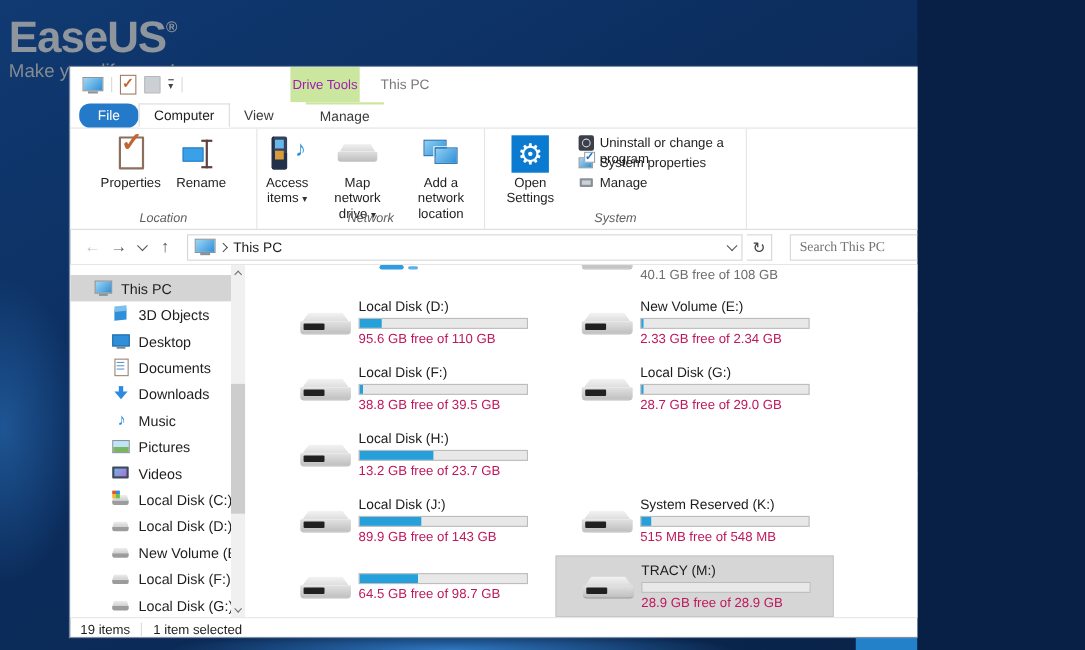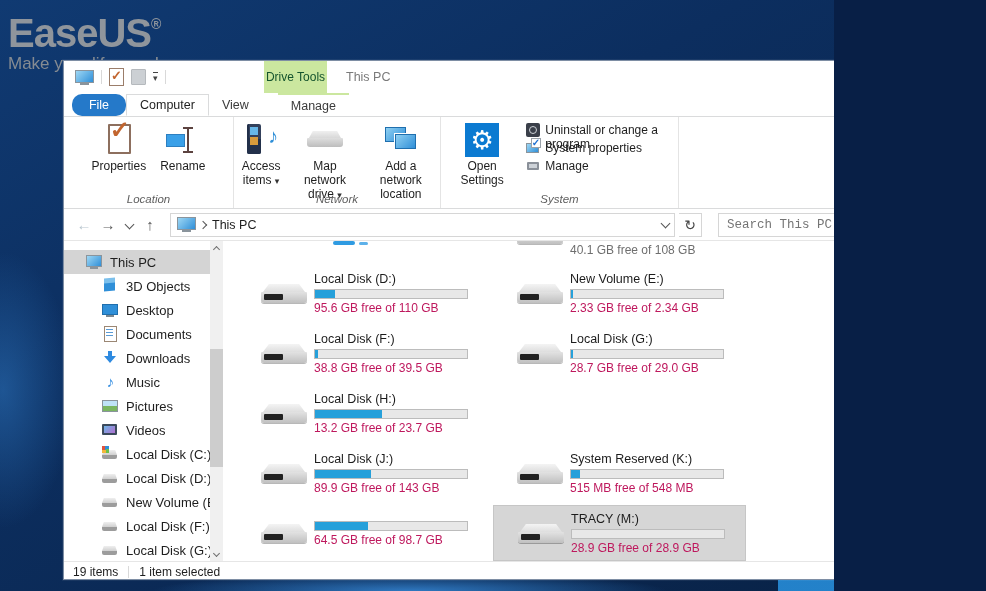--- a/index.html
+++ b/index.html
@@ -28,21 +28,21 @@
   .titlebar{position:relative;height:32px;background:#fff;display:flex;align-items:center;}
   .qat{display:flex;align-items:center;gap:7px;padding-left:10px;}
   .qat .vsep{width:1px;height:14px;background:#d9d9d9;}
   .mini-pc{position:relative;width:20px;height:15px;}
   .mini-pc::before{content:"";position:absolute;left:1px;top:0;width:17px;height:11px;border:1px solid #8a949c;background:linear-gradient(135deg,#9ed7f4,#2f8fd8);}
   .mini-pc::after{content:"";position:absolute;left:6px;bottom:0;width:9px;height:2px;background:#8a949c;}
   .mini-prop{position:relative;width:13px;height:16px;background:#fff;border:1px solid #9b7d6a;}
   .mini-prop::after{content:"\2713";position:absolute;left:1px;top:-1px;color:#c2652f;font-size:13px;font-weight:bold;}
   .mini-folder{width:13px;height:14px;background:#ccd0d4;border:1px solid #b5b9bd;border-radius:1px;}
   .qat-caret{font-size:9px;color:#444;border-top:1px solid #444;line-height:8px;padding-top:1px;}
-  .ctx-tab{position:absolute;left:200px;top:0;width:63px;height:32px;background:#cbe79f;color:#14532d;
+  .ctx-tab{position:absolute;left:200px;top:0;width:63px;height:32px;background:#cbe79f;color:#a21caf;
     font-size:12px;display:flex;align-items:center;justify-content:center;}
   .win-title{position:absolute;left:282px;top:0;height:32px;display:flex;align-items:center;font-size:12.5px;color:#7a7a7a;}
   .win-controls{position:absolute;right:0;top:0;height:30px;display:flex;}
   .wc{width:34px;height:30px;display:flex;align-items:center;justify-content:center;color:#444;}
   .wc .min-glyph{width:10px;height:1px;background:#444;}
   .wc .max-glyph{width:9px;height:9px;border:1px solid #444;}
   .wc.close{font-size:15px;}
   
   .tabrow{position:relative;height:23px;background:#fff;border-bottom:1px solid #dadbdc;display:flex;align-items:flex-end;}
   .tab{height:22px;box-sizing:border-box;display:flex;align-items:center;justify-content:center;font-size:12.5px;color:#3b3b3b;padding:0 13px;}
@@ -108,21 +108,21 @@
   .navbtn.disabled{color:#b9c6cf;}
   .navbtn.small{width:14px;}
   .addressbox{flex:1;height:24px;border:1px solid #d6d6d6;display:flex;align-items:center;margin-left:6px;box-sizing:border-box;}
   .addressbox .abx-icon{margin:0 4px 0 5px;}
   .addr-crumb{font-size:12.5px;color:#1e1e1e;margin-left:6px;}
   .abx-spacer{flex:1;}
   .abx-dd{width:18px;height:100%;display:flex;align-items:center;justify-content:center;}
   .abx-refresh{width:23px;height:24px;border:1px solid #d6d6d6;border-left:none;display:flex;align-items:center;justify-content:center;
     font-size:14px;color:#444;box-sizing:border-box;}
   .searchbox{width:200px;height:24px;border:1px solid #d6d6d6;margin-left:12px;display:flex;align-items:center;box-sizing:border-box;}
-  .searchbox input{flex:1;border:none;outline:none;font-size:12.5px;color:#a16207;padding:0 0 0 8px;font-family:Liberation Mono, monospace;background:transparent;}
+  .searchbox input{flex:1;border:none;outline:none;font-size:12.5px;color:#a16207;padding:0 0 0 8px;font-family:Liberation Serif, serif;background:transparent;}
   .searchbox input::placeholder{color:#747474;opacity:1;}
   .search-glyph{position:relative;width:16px;height:16px;margin-right:6px;}
   .search-glyph::before{content:"";position:absolute;left:2px;top:2px;width:8px;height:8px;border:1.5px solid #666;border-radius:50%;}
   .search-glyph::after{content:"";position:absolute;left:11px;top:11px;width:5px;height:1.5px;background:#666;transform:rotate(45deg);}
   
   .content{height:320px;display:flex;position:relative;}
   .sidebar{width:146px;background:#fff;padding-top:9px;box-sizing:border-box;}
   .side-item{height:24px;display:flex;align-items:center;font-size:13px;color:#1e1e1e;padding-left:38px;white-space:nowrap;}
   .side-item.root{padding-left:22px;}
   .side-item.selected{background:#d4d4d4;}
@@ -144,21 +144,21 @@
   .si.hdd16::before{content:"";position:absolute;left:0;top:4px;width:15px;height:5px;background:linear-gradient(180deg,#efefef,#cfcfcf);clip-path:polygon(12% 0,88% 0,100% 100%,0 100%);}
   .si.hdd16::after{content:"";position:absolute;left:0;top:9px;width:15px;height:4px;background:#9c9c9c;border-radius:0 0 2px 2px;}
   .si.hddwin .flag{position:absolute;left:0;top:0;width:7px;height:7px;
     background:conic-gradient(#2f8fd8 0 25%,#6cc04a 0 50%,#f3b73a 0 75%,#e0533a 0);}
   .sscroll{width:13px;background:#f0f0f0;position:relative;}
   .sscroll .arrow{position:absolute;left:0;width:13px;height:14px;display:flex;align-items:center;justify-content:center;}
   .sscroll .arrow .chev{width:4px;height:4px;border-color:#6f6f6f;}
   .sthumb{position:absolute;left:0;width:13px;background:#cdcdcd;}
   
   .files{flex:1;position:relative;background:#fff;overflow:hidden;}
-  .rowwrap{position:absolute;left:14px;top:0;}
+  .rowwrap{position:absolute;left:26px;top:0;}
   .trow{display:flex;gap:3px;margin-bottom:4px;}
   .tile{position:relative;width:253px;height:56px;box-sizing:border-box;display:flex;align-items:center;}
   .tile.selected{background:#d6d6d6;border:1px solid #c6c6c6;}
   .hdd{position:relative;width:46px;height:30px;flex:0 0 46px;margin-left:24px;}
   .hdd::before{content:"";position:absolute;left:2px;top:6px;width:42px;height:8px;background:linear-gradient(180deg,#f4f4f4,#dedede);clip-path:polygon(14% 0,86% 0,100% 100%,0 100%);}
   .hdd::after{content:"";position:absolute;left:0;top:14px;width:46px;height:11px;background:linear-gradient(180deg,#e2e2e2,#c0c0c0);border-radius:1px 1px 3px 3px;box-shadow:0 1px 0 rgba(0,0,0,.28);}
   .hdd .slot{position:absolute;z-index:1;left:3px;top:16px;width:19px;height:6px;background:#212121;border-radius:1px;}
   .tinfo{margin-left:7px;width:160px;}
   .tname{font-size:12.5px;color:#1c1c1c;line-height:15px;}
   .tbar{width:154px;height:10px;background:#e8e8e8;border:1px solid #bcbcbc;box-sizing:border-box;margin:2px 0 2px 0;}

